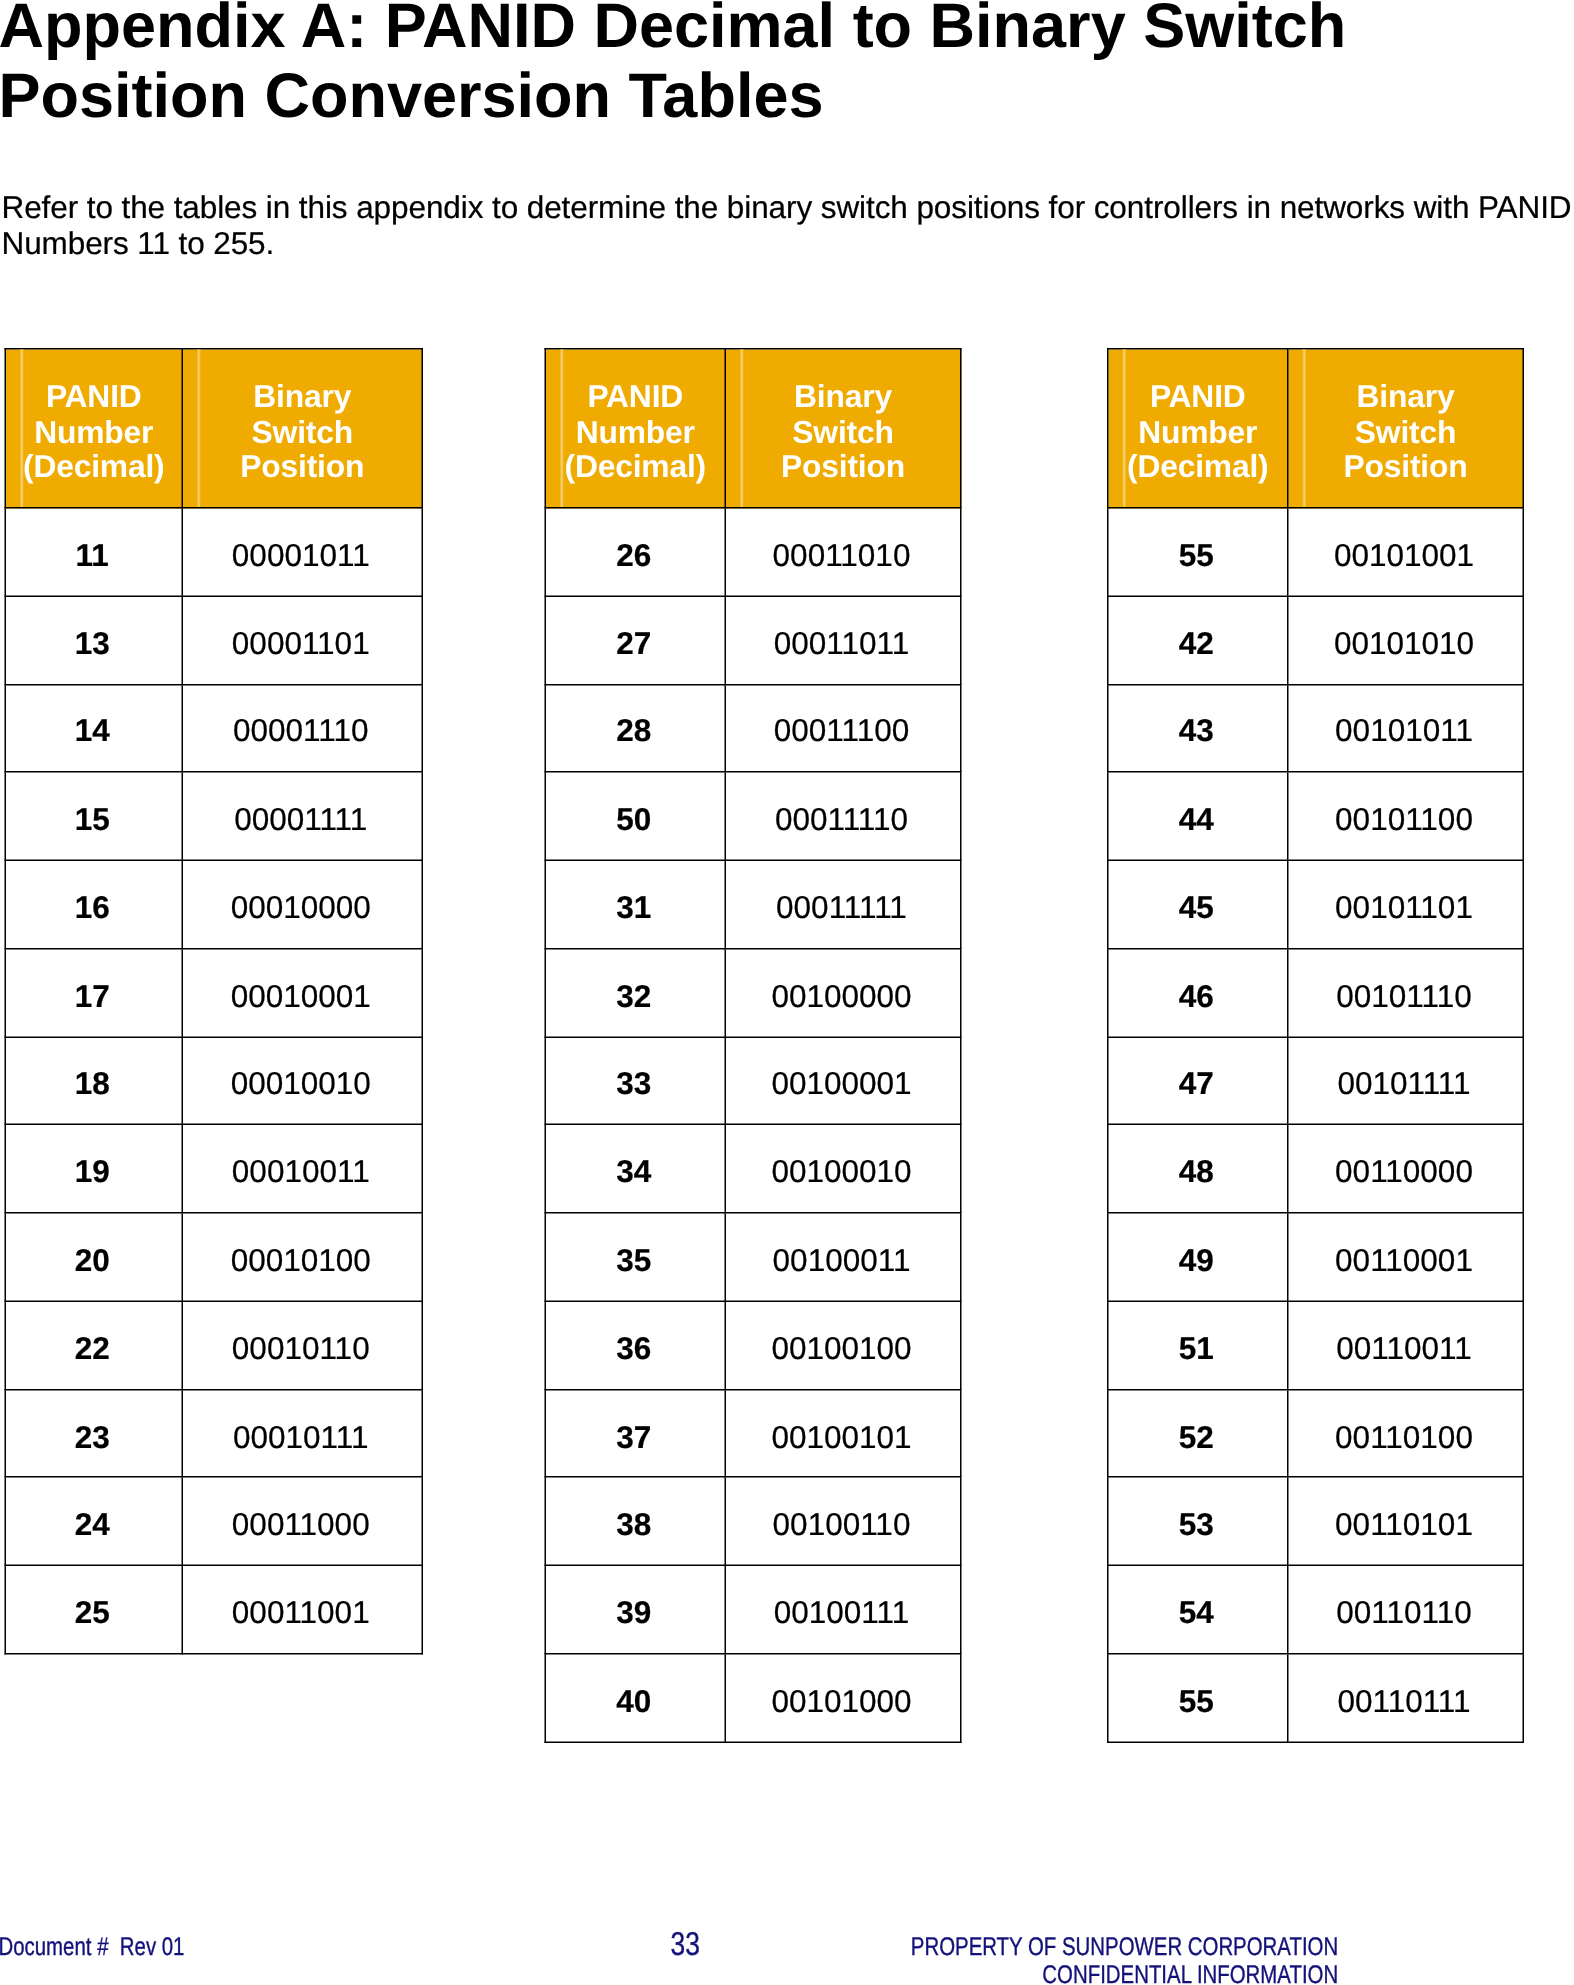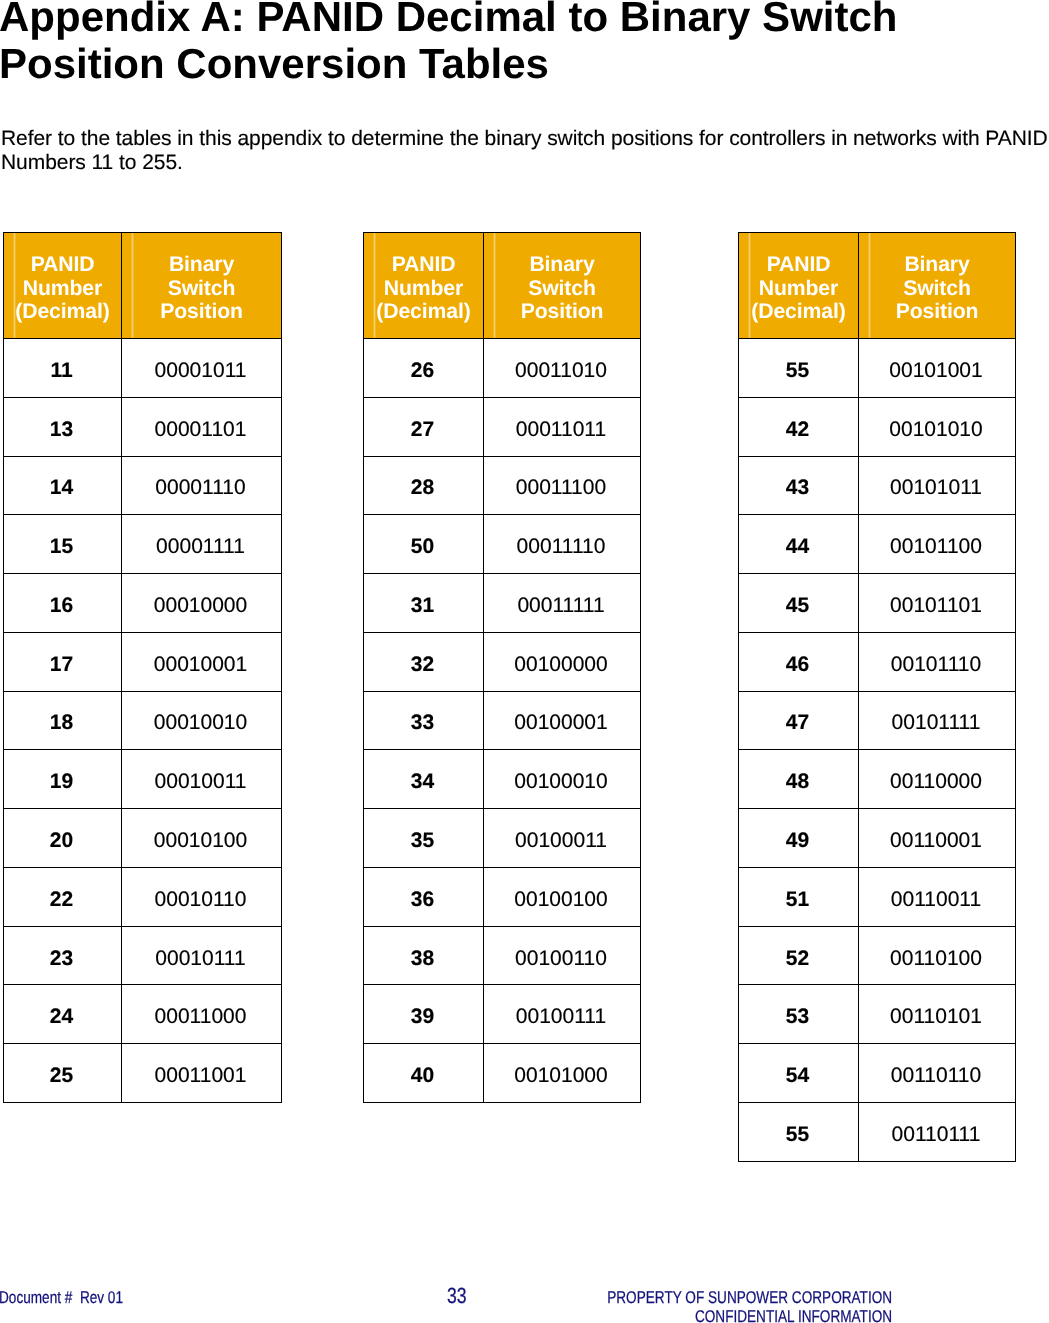--- a/index.html
+++ b/index.html
@@ -168,20 +168,24 @@
           </tr>
         <tr>
             <td class="dec"><span>35</span></td>
             <td class="bin"><span>00100011</span></td>
           </tr>
         <tr>
             <td class="dec"><span>36</span></td>
             <td class="bin"><span>00100100</span></td>
           </tr>
         <tr>
+            <td class="dec"><span>37</span></td>
+            <td class="bin"><span>00100101</span></td>
+          </tr>
+        <tr>
             <td class="dec"><span>38</span></td>
             <td class="bin"><span>00100110</span></td>
           </tr>
         <tr>
             <td class="dec"><span>39</span></td>
             <td class="bin"><span>00100111</span></td>
           </tr>
         <tr>
             <td class="dec"><span>40</span></td>
             <td class="bin"><span>00101000</span></td>

